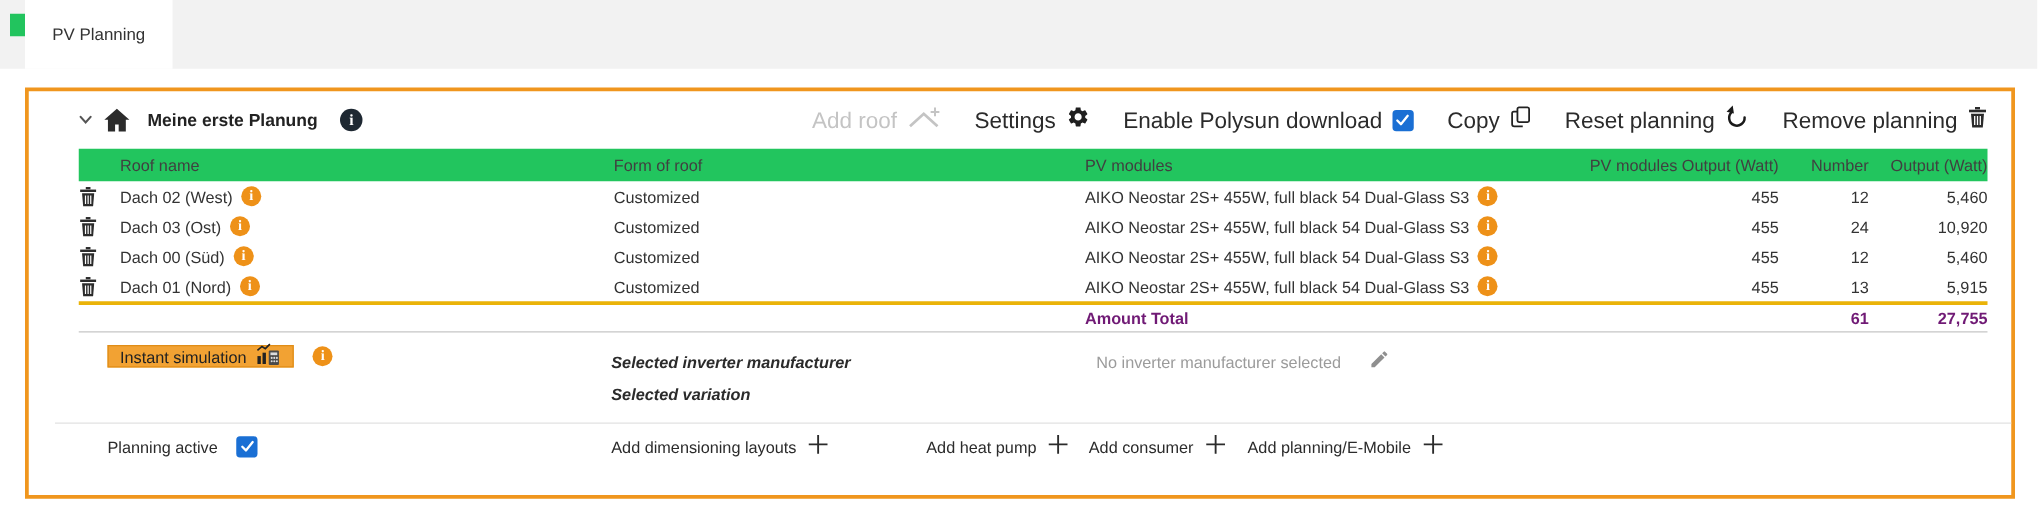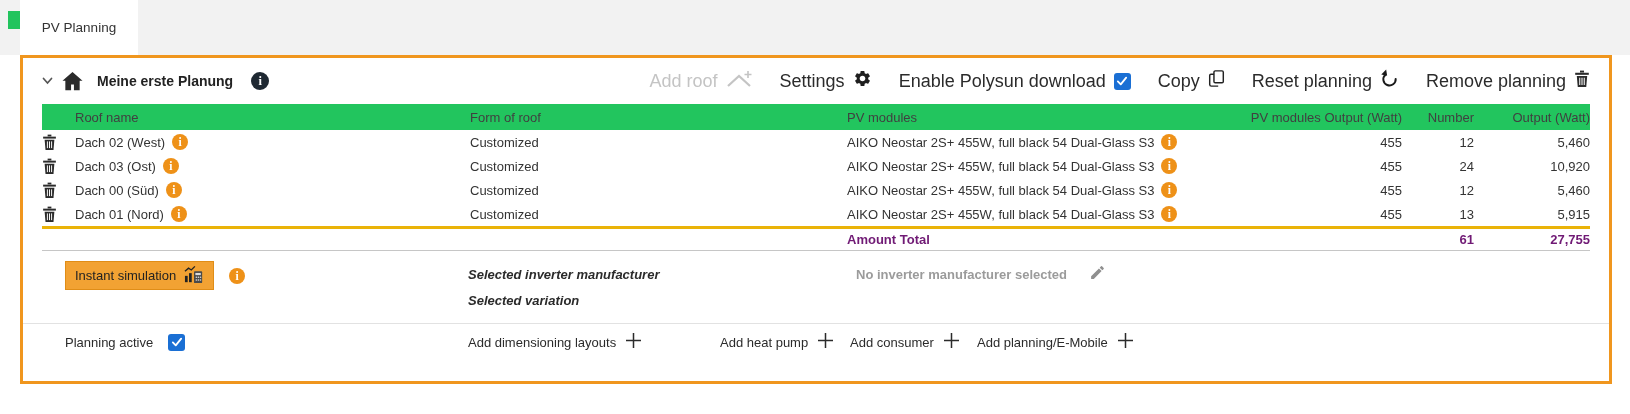--- a/index.html
+++ b/index.html
@@ -8,22 +8,22 @@
   }
   *{margin:0;padding:0;box-sizing:border-box;}
   body{background:#fff;font-family:"Liberation Sans",sans-serif;}
   .page{position:relative;width:1630px;height:414px;background:#fff;overflow:hidden;}
 
   .topstrip{position:absolute;left:0;top:0;width:100%;height:55px;background:#f2f2f2;}
   .green-square{position:absolute;left:8px;top:11px;width:18px;height:18px;background:var(--green);}
   .tab{position:absolute;left:20px;top:0;width:118px;height:55px;background:#fff;
        display:flex;align-items:center;justify-content:center;font-size:13.5px;color:#333;}
 
-  .panel{position:absolute;left:20px;top:55px;width:1592px;height:329px;
-         border:3px solid var(--accent);background:#fff;}
+  .panel{position:absolute;left:20px;top:70px;width:1592px;height:329px;
+         border:3px solid var(--accent);background:#fff;padding-left:21px;}
 
   .panel-header{display:flex;align-items:center;height:34px;margin-top:6px;padding:0 19px;}
   .ph-left{display:flex;align-items:center;}
   .chev{margin-right:8px;display:flex;}
   .home{margin-right:13px;display:flex;}
   .title{font-size:14px;font-weight:bold;color:#222;}
   .info{width:16px;height:16px;border-radius:50%;background:var(--info-orange);color:#fff;
         display:inline-flex;align-items:center;justify-content:center;
         font-family:"Liberation Serif",serif;font-weight:bold;font-size:11.5px;flex:0 0 auto;}
   .info.dark{background:#1e2832;width:18px;height:18px;font-size:12.5px;margin-left:18px;}
@@ -37,26 +37,26 @@
   .trow{display:grid;grid-template-columns:33px 395px 377px 322px 233px 72px 1fr;
         align-items:center;height:24px;font-size:13px;color:#333;}
   .thead{height:26px;background:#22c55e;color:#404040;}
   .cell-r{text-align:right;}
   .name-cell{display:flex;align-items:center;gap:7px;white-space:nowrap;}
   .trow .trash{display:flex;align-items:center;justify-content:flex-start;cursor:pointer;}
   .total-row{height:25px;border-top:3px solid #eab308;border-bottom:1px solid #c6c6c6;font-weight:bold;color:#701a75;}
 
   .sim-row{display:flex;align-items:flex-start;margin:10px 19px 0;}
   .sim-left{width:426px;display:flex;align-items:center;padding-left:23px;}
-  .sim-btn{height:29px;padding:0 9px;background:var(--button-orange);border:1px solid #e08d17;
+  .sim-btn{height:18px;padding:0 9px;background:var(--button-orange);border:1px solid #e08d17;
            display:flex;align-items:center;gap:8px;font-size:13px;color:#222;cursor:pointer;}
   .sim-left .info{margin-left:15px;}
   .sim-labels{width:388px;font-size:13px;font-weight:bold;color:#2b2b2b;font-style:italic;}
   .sim-labels div{height:26px;display:flex;align-items:center;}
-  .sim-value{height:26px;display:flex;align-items:center;gap:22px;font-size:13px;color:#9b9b9b;font-weight:bold;}
+  .sim-value{height:26px;display:flex;align-items:center;gap:22px;font-size:13px;color:#9b9b9b;}
 
   .sep{border-top:1px solid #e2e2e2;margin-top:10px;}
   .footer{margin:0 19px;padding-top:6px;}
   .f-row{display:flex;align-items:center;height:24px;}
   .f-row2{margin-left:426px;margin-top:5px;}
   .f-planning{width:426px;padding-left:23px;display:flex;align-items:center;gap:15px;
               font-size:13px;color:#2b2b2b;}
   .f-item{display:flex;align-items:center;gap:9px;font-size:13px;color:#2b2b2b;cursor:pointer;}
   .f-dim{width:252px;} .f-heat{width:130px;} .f-consumer{width:127px;}
 </style>

